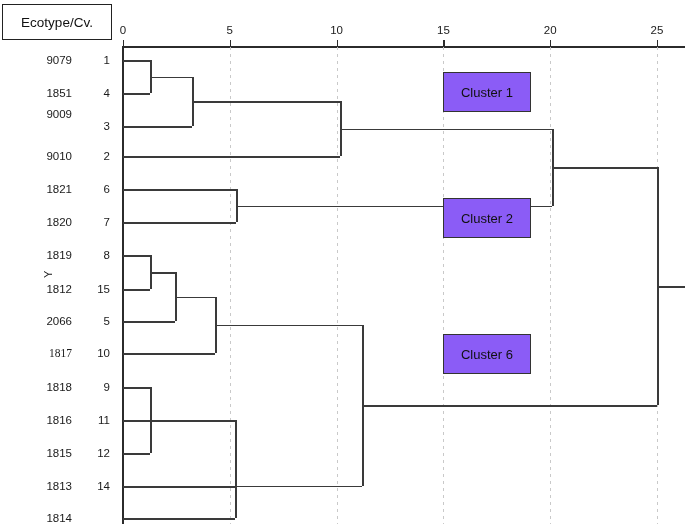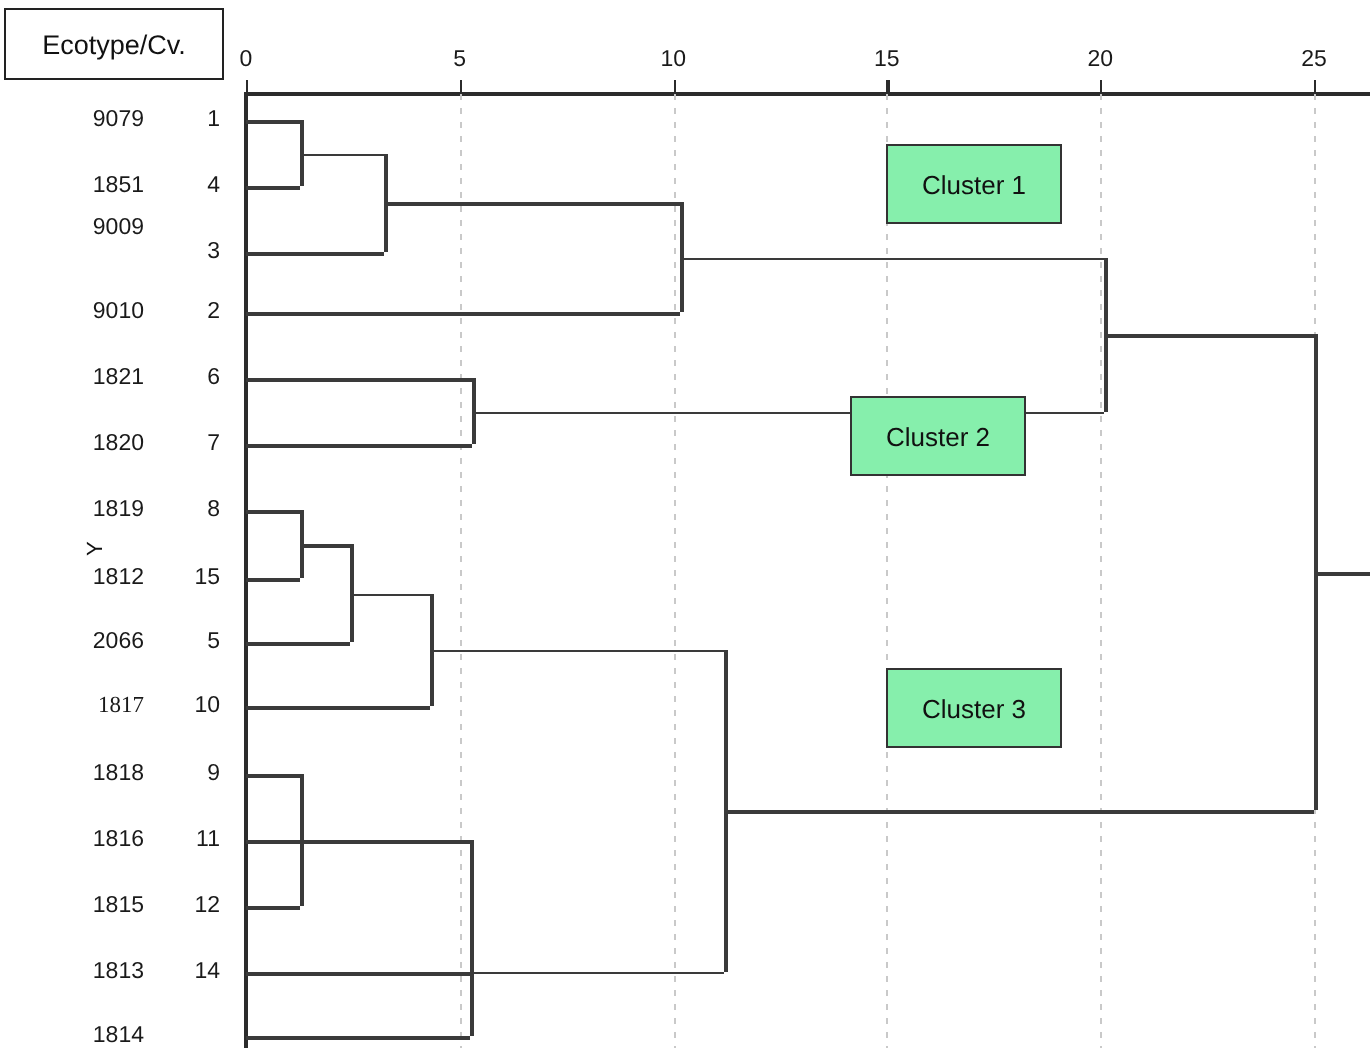--- a/index.html
+++ b/index.html
@@ -32,21 +32,21 @@
   .leaf-name{position:absolute;right:613px;font-size:11.5px;color:#1a1a1a;
     transform:translateY(-50%);white-space:nowrap;text-align:right;}
   .leaf-id{position:absolute;left:110px;font-size:11.5px;color:#1a1a1a;
     transform:translate(-100%,-50%);white-space:nowrap;}
 
   
   .hseg{position:absolute;height:1.5px;background:#3a3a3a;}
   .vseg{position:absolute;width:1.5px;background:#3a3a3a;}
 
   
-  .cluster-box{position:absolute;border:1.6px solid #333;background:#86efac;
+  .cluster-box{position:absolute;border:1.6px solid #333;background:#8b5cf6;
     display:flex;align-items:center;justify-content:center;
     font-size:13px;color:#111;box-sizing:border-box;}
 </style>
 </head>
 <body>
 
 <div id="root">
 
   <div class="corner-box">
     <span>Ecotype/Cv.</span>
@@ -149,18 +149,18 @@
         <div class="hseg" style="left: 215px; width: 147px; top: 324.75px;"></div>
         <div class="hseg" style="left: 235px; width: 127px; top: 485.5px;"></div>
         <div class="vseg" style="left: 362px; top: 324.75px; height: 160.75px;"></div>
         <div class="hseg" style="left: 552px; width: 105px; top: 167.062px;"></div>
         <div class="hseg" style="left: 362px; width: 295px; top: 405.125px;"></div>
         <div class="vseg" style="left: 657px; top: 167.062px; height: 238.062px;"></div>
         <div class="hseg" style="left: 657px; width: 28px; top: 286.094px;"></div>
       </div>
     <div id="annot-layer">
         <div class="cluster-box" style="left: 443px; top: 72px; width: 88px; height: 40px;">Cluster 1</div>
-        <div class="cluster-box" style="left: 425px; top: 198px; width: 88px; height: 40px;">Cluster 2</div>
-        <div class="cluster-box" style="left: 443px; top: 334px; width: 88px; height: 40px;">Cluster 3</div>
+        <div class="cluster-box" style="left: 443px; top: 198px; width: 88px; height: 40px;">Cluster 2</div>
+        <div class="cluster-box" style="left: 443px; top: 334px; width: 88px; height: 40px;">Cluster 6</div>
       </div>
   </div>
 
 </div>
 
 </body></html>

